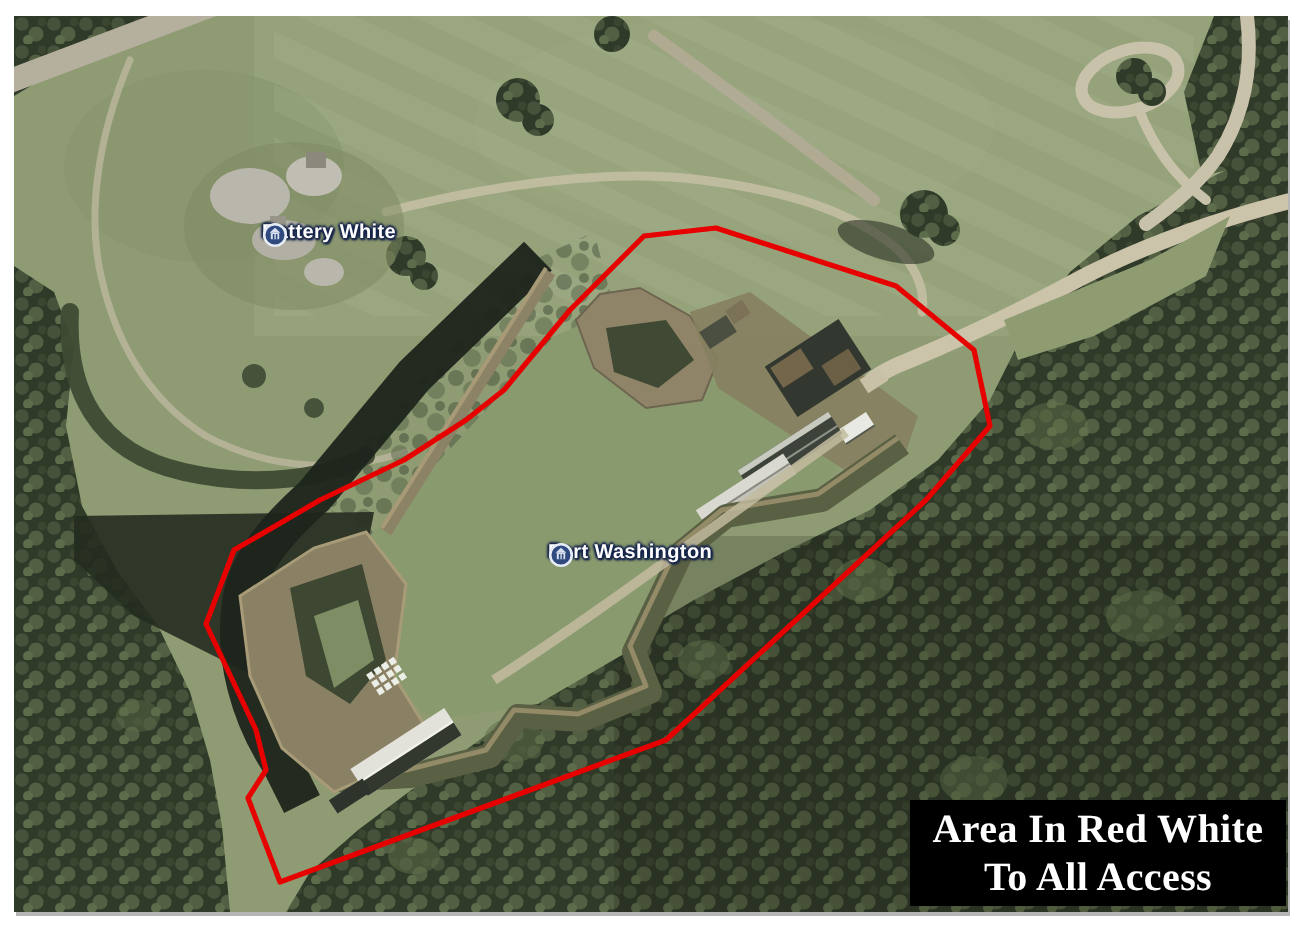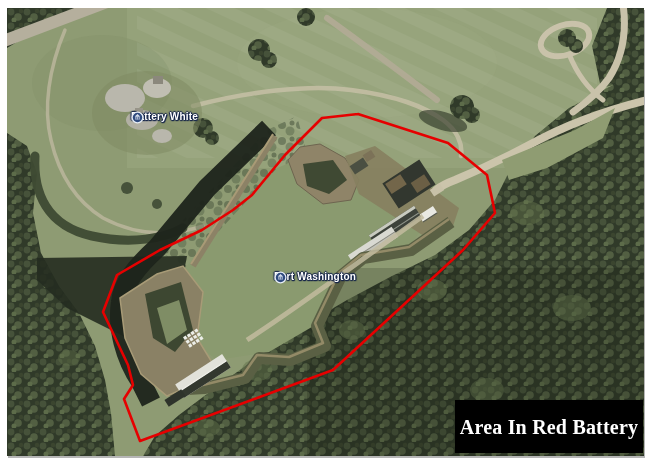--- a/index.html
+++ b/index.html
@@ -186,16 +186,17 @@
       <circle cx="6.5" cy="6.5" r="5.4" fill="#2f4a7e" stroke="#e6ecf5" stroke-width="1.3"></circle>
       <rect x="4.4" y="5.4" width="4.2" height="3.2" fill="#d8e0ee"></rect>
       <polygon points="6.5,2.9 9.2,5.4 3.8,5.4" fill="#d8e0ee"></polygon>
       <rect x="5.4" y="6" width="0.8" height="2.6" fill="#2f4a7e"></rect>
       <rect x="6.9" y="6" width="0.8" height="2.6" fill="#2f4a7e"></rect>
     </svg>
     <span class="marker-label">Fort Washington</span>
   </div>
 
   <div class="notice" style="background: rgb(0, 0, 0); color: rgb(255, 255, 255);">
-    <div>Area In Red Battery</div>
+    <div>Area In Red White</div>
+    <div>To All Access</div>
   </div>
 
 </div>
 
 </body></html>

